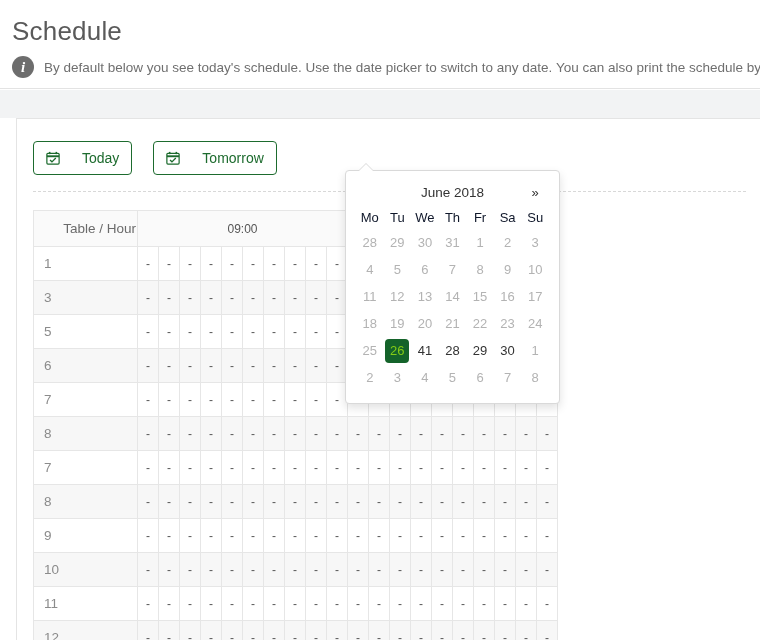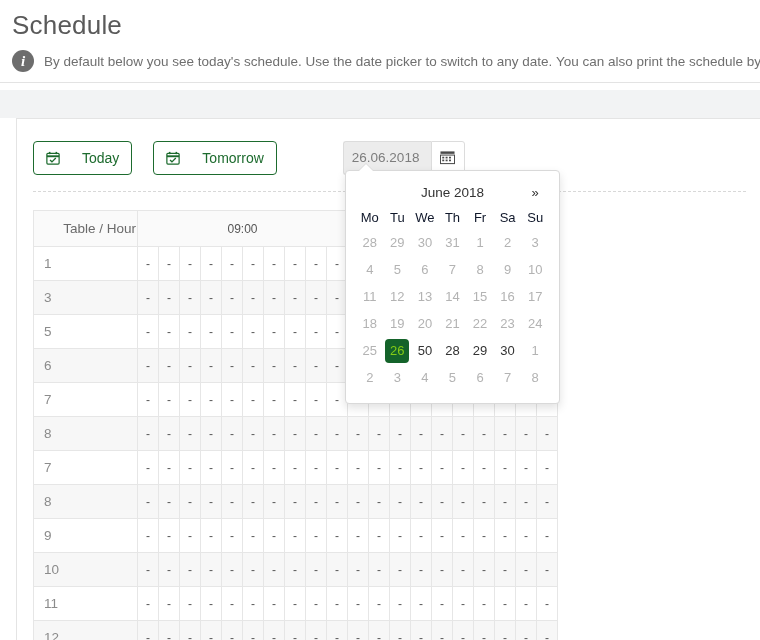--- a/index.html
+++ b/index.html
@@ -7,21 +7,21 @@
     margin: 0; padding: 0;
     width: 760px; height: 640px;
     overflow: hidden;
     background: #ffffff;
     font-family: "Liberation Sans", sans-serif;
   }
 
   #app { position: relative; width: 760px; height: 640px; background:#ffffff; }
 
   
-  .page-header { padding: 8px 0 0 12px; }
+  .page-header { padding: 14px 0 0 12px; }
   .page-title {
     font-size: 26px;
     font-weight: 400;
     color: #5a5a5a;
     letter-spacing: .2px;
     line-height: 34px;
     margin: 0;
   }
 
   .info-row {
@@ -300,37 +300,20 @@
             <rect x="1" y="2.6" width="14" height="12.4" rx="1.2"></rect>
             <line x1="1" y1="6" x2="15" y2="6" stroke-width="2.2"></line>
             <line x1="4.2" y1="1" x2="4.2" y2="3.6" stroke-width="1.8"></line>
             <line x1="11.8" y1="1" x2="11.8" y2="3.6" stroke-width="1.8"></line>
             <polyline points="4.6,10.4 6.8,12.4 11.2,8" stroke-width="1.5"></polyline>
           </svg>
         </span>
         <span>Tomorrow</span>
       </button>
 
-      <div class="date-group">
-        <input class="date-input" type="text" value="26.06.2018" style="">
-        <button class="date-btn">
-          <span>
-            <svg class="cal-grid-icon" viewBox="0 0 16 16" fill="#4a4a4a">
-              <rect x="0.5" y="1.5" width="15" height="2.6"></rect>
-              <rect x="0.5" y="5.4" width="15" height="9.1" fill="none" stroke="#4a4a4a" stroke-width="1.1"></rect>
-              <rect x="2.4" y="7.2" width="2.1" height="1.8"></rect>
-              <rect x="6.0" y="7.2" width="2.1" height="1.8"></rect>
-              <rect x="9.6" y="7.2" width="2.1" height="1.8"></rect>
-              <rect x="2.4" y="10.2" width="2.1" height="1.8"></rect>
-              <rect x="6.0" y="10.2" width="2.1" height="1.8"></rect>
-              <rect x="9.6" y="10.2" width="2.1" height="1.8"></rect>
-            </svg>
-          </span>
-        </button>
-      </div>
     </div>
 
     <div class="divider-dashed"></div>
 
     <div class="table-wrap">
       <table class="sched">
         <thead>
           <tr id="sched-head-row">
             <th class="th-corner">Table / Hour</th>
           <th class="th-hour" colspan="10">09:00</th>
@@ -671,21 +654,21 @@
             <td class="dp-day old"><span class="daybox">19</span></td>
             <td class="dp-day old"><span class="daybox">20</span></td>
             <td class="dp-day old"><span class="daybox">21</span></td>
             <td class="dp-day old"><span class="daybox">22</span></td>
             <td class="dp-day old"><span class="daybox">23</span></td>
             <td class="dp-day old"><span class="daybox">24</span></td>
           </tr>
           <tr>
             <td class="dp-day old"><span class="daybox">25</span></td>
             <td class="dp-day active"><span class="daybox">26</span></td>
-            <td class="dp-day "><span class="daybox">50</span></td>
+            <td class="dp-day "><span class="daybox">41</span></td>
             <td class="dp-day "><span class="daybox">28</span></td>
             <td class="dp-day "><span class="daybox">29</span></td>
             <td class="dp-day "><span class="daybox">30</span></td>
             <td class="dp-day new"><span class="daybox">1</span></td>
           </tr>
           <tr>
             <td class="dp-day new"><span class="daybox">2</span></td>
             <td class="dp-day new"><span class="daybox">3</span></td>
             <td class="dp-day new"><span class="daybox">4</span></td>
             <td class="dp-day new"><span class="daybox">5</span></td>

